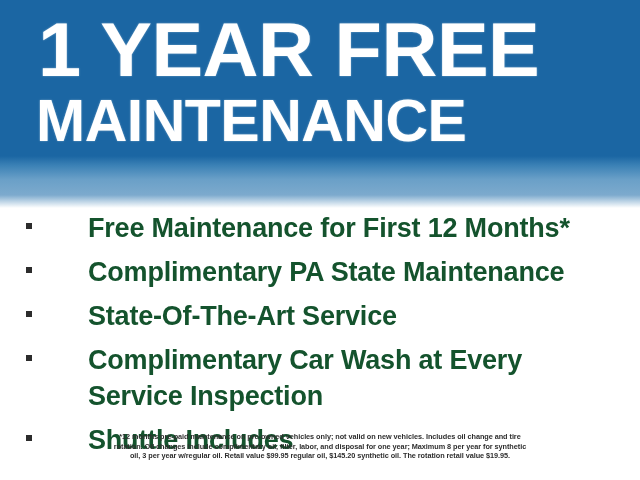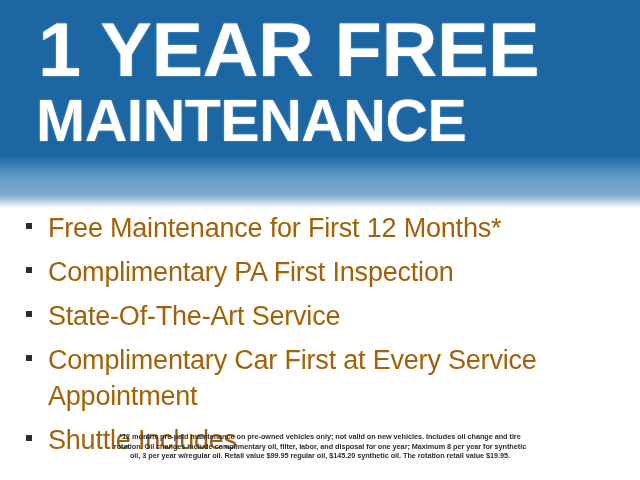--- a/index.html
+++ b/index.html
@@ -83,26 +83,27 @@
   .bullet-marker {
     flex: 0 0 auto;
     width: 6px;
     height: 6px;
     background: #2c2c2c;
     margin-top: 13px;
     margin-right: 16px;
   }
   .bullet-text {
     flex: 1 1 auto;
-    color: #a16207;
+    color: #14532d;
     font-family: "Liberation Sans", sans-serif;
     font-size: 27px;
     line-height: 36px;
-    font-weight: 400;
+    font-weight: 700;
     letter-spacing: -0.2px;
+    margin-left: 40px;
   }
   .bullet-text.wrap {
     max-width: 500px;
   }
 
   
   .disclaimer {
     position: absolute;
     left: 50px;
     top: 432px;
@@ -134,31 +135,31 @@
 
   <div class="bullets">
 
     <div class="bullet-row">
       <span class="bullet-marker"></span>
       <span class="bullet-text">Free Maintenance for First 12 Months*</span>
     </div>
 
     <div class="bullet-row">
       <span class="bullet-marker"></span>
-      <span class="bullet-text">Complimentary PA First Inspection</span>
+      <span class="bullet-text">Complimentary PA State Maintenance</span>
     </div>
 
     <div class="bullet-row">
       <span class="bullet-marker"></span>
       <span class="bullet-text">State-Of-The-Art Service</span>
     </div>
 
     <div class="bullet-row">
       <span class="bullet-marker"></span>
-      <span class="bullet-text wrap">Complimentary Car First at Every Service Appointment</span>
+      <span class="bullet-text wrap">Complimentary Car Wash at Every Service Inspection</span>
     </div>
 
     <div class="bullet-row">
       <span class="bullet-marker"></span>
       <span class="bullet-text">Shuttle Includes</span>
     </div>
 
   </div>
 
   <div class="disclaimer">

